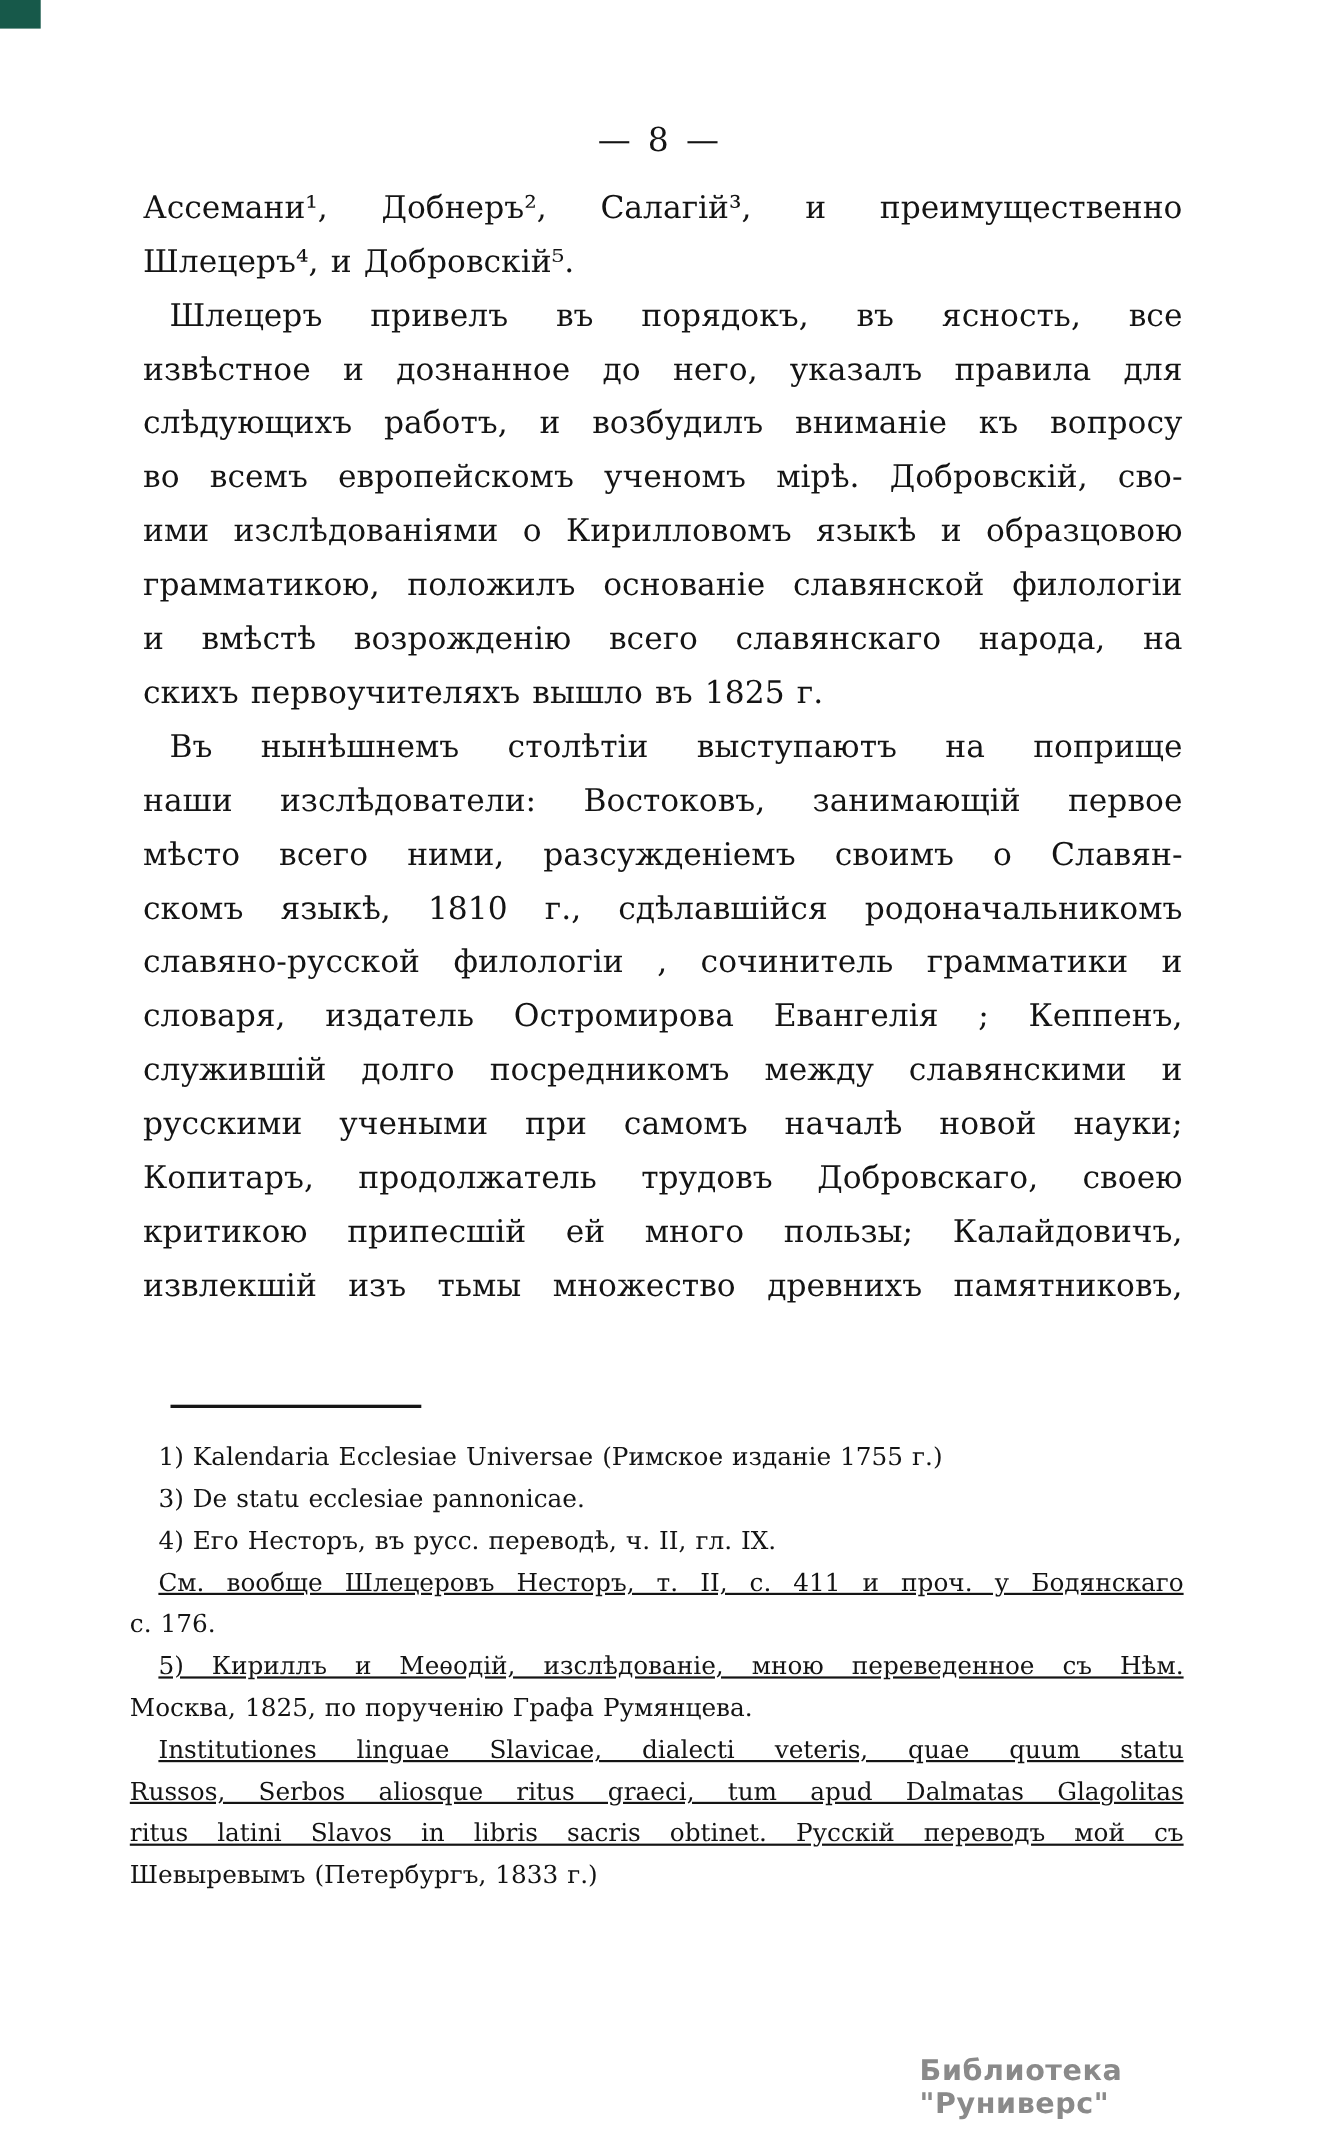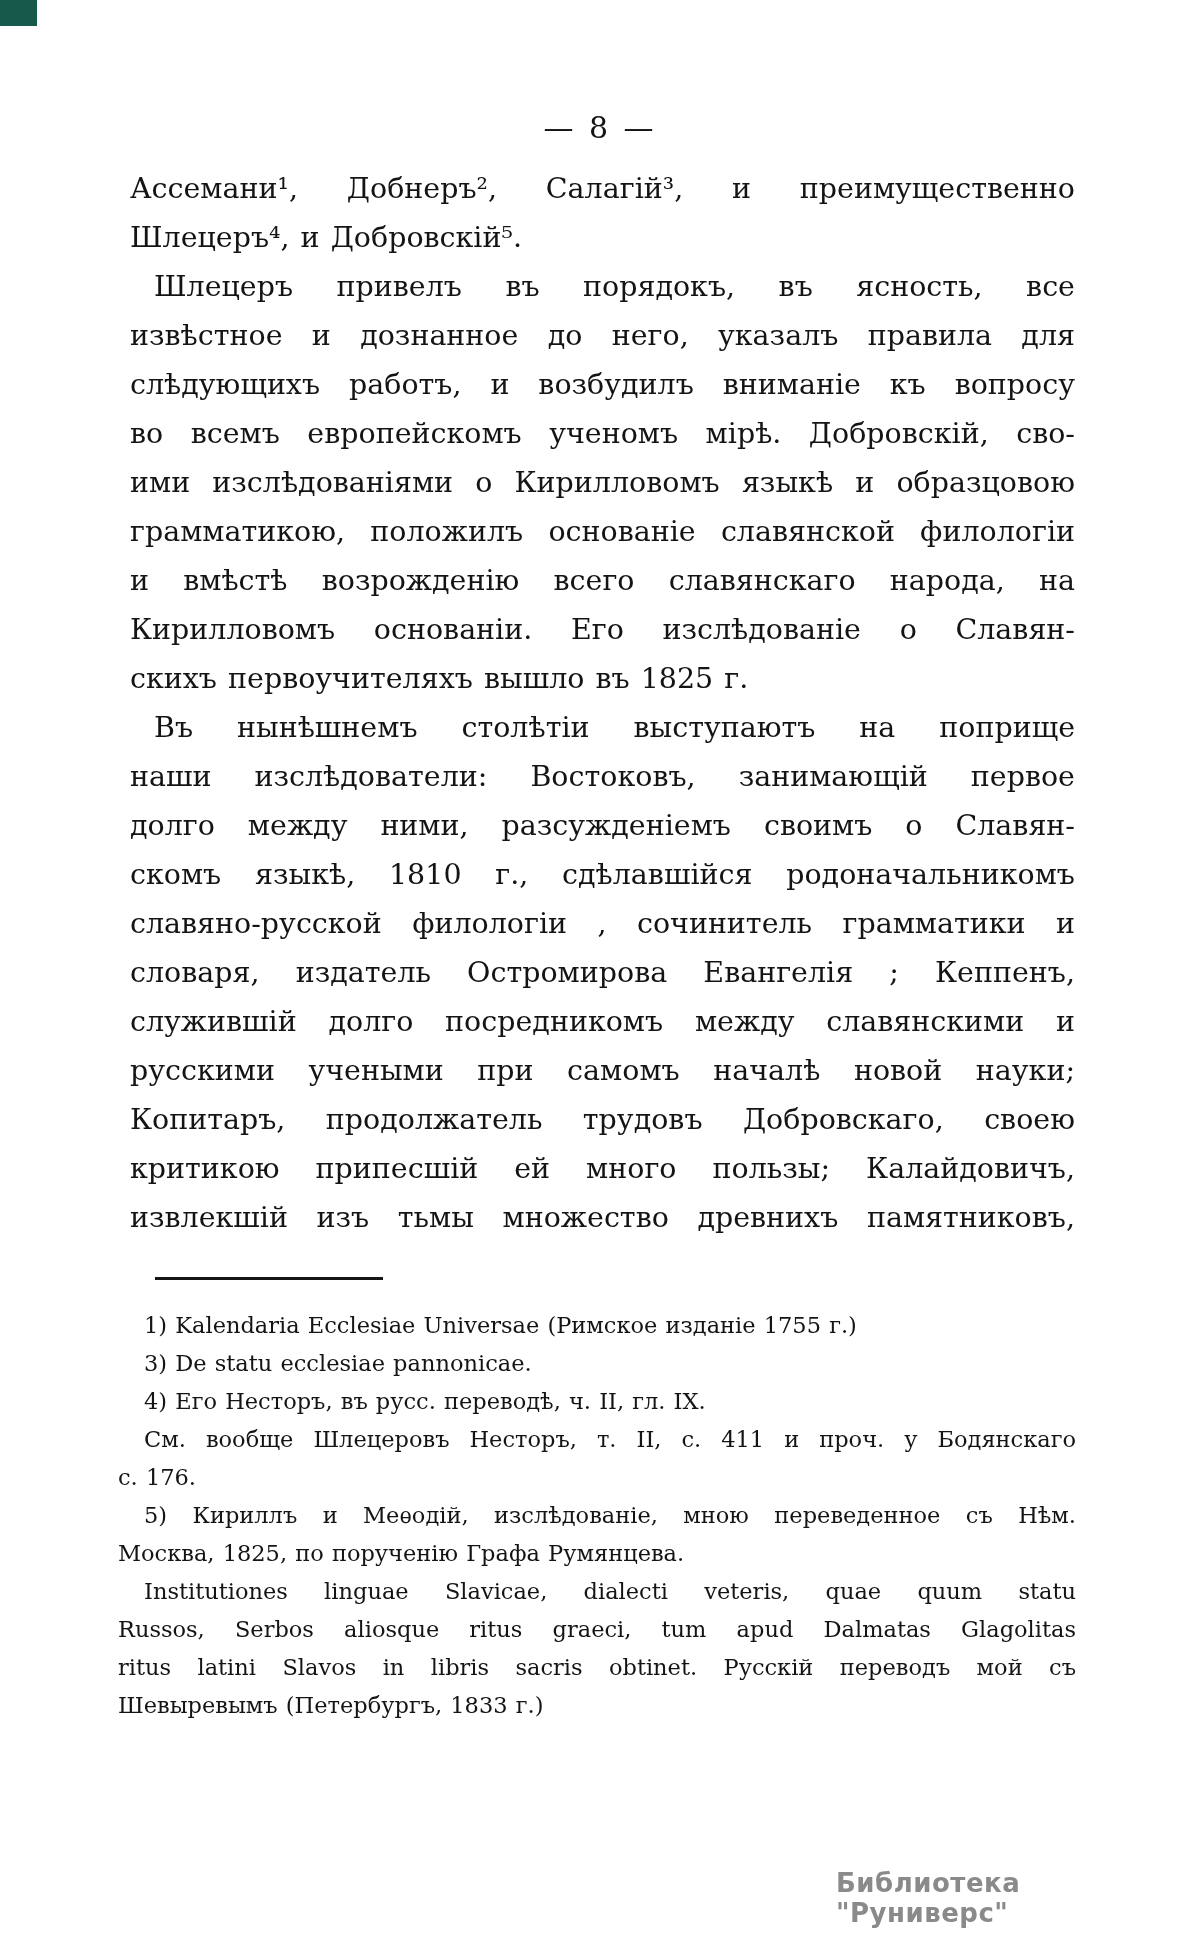--- a/index.html
+++ b/index.html
@@ -39,21 +39,21 @@
   .footnotes {
     position: absolute; left: 118px; top: 1306px;
     width: 958px;
     font-size: 22.5px;
     word-spacing: 1px;
   }
   .footnotes .fl {
     height: 38px; line-height: 38px;
     white-space: nowrap;
   }
-  .footnotes .fl.j { text-align: justify; text-align-last: justify; white-space: normal; }
+  .footnotes .fl.j { text-align: justify; text-align-last: justify; white-space: normal; text-decoration: underline; }
   .footnotes .fl.ind { text-indent: 26px; }
   .watermark {
     position: absolute; left: 836px; top: 1868px;
     font-family: "DejaVu Sans", sans-serif;
     font-weight: bold;
     font-size: 26px;
     color: #8a8a8a;
     letter-spacing: 0.5px;
   }
 </style>
@@ -69,25 +69,24 @@
   <div class="body-text" id="body-lines">
       <div class="ln j">Ассемани¹,  Добнеръ²,  Салагій³,  и  преимущественно</div>
       <div class="ln">Шлецеръ⁴, и Добровскій⁵.</div>
       <div class="ln j ind">Шлецеръ  привелъ  въ  порядокъ,  въ  ясность,  все</div>
       <div class="ln j">извѣстное  и  дознанное  до  него,  указалъ  правила  для</div>
       <div class="ln j">слѣдующихъ  работъ,  и  возбудилъ  вниманіе  къ  вопросу</div>
       <div class="ln j">во  всемъ  европейскомъ  ученомъ  мірѣ.  Добровскій,  сво-</div>
       <div class="ln j">ими  изслѣдованіями  о  Кирилловомъ  языкѣ  и  образцовою</div>
       <div class="ln j">грамматикою,  положилъ  основаніе  славянской  филологіи</div>
       <div class="ln j">и  вмѣстѣ  возрожденію  всего  славянскаго  народа,  на</div>
-      <div class="ln j">Кирилловомъ  основаніи.  Его  изслѣдованіе  о  Славян-</div>
       <div class="ln">скихъ первоучителяхъ вышло въ 1825 г.</div>
       <div class="ln j ind">Въ  нынѣшнемъ  столѣтіи  выступаютъ  на  поприще</div>
       <div class="ln j">наши  изслѣдователи:  Востоковъ,  занимающій  первое</div>
-      <div class="ln j">долго  между  ними,  разсужденіемъ  своимъ  о  Славян-</div>
+      <div class="ln j">мѣсто  всего  ними,  разсужденіемъ  своимъ  о  Славян-</div>
       <div class="ln j">скомъ  языкѣ,  1810 г.,  сдѣлавшійся  родоначальникомъ</div>
       <div class="ln j">славяно-русской  филологіи ,  сочинитель  грамматики  и</div>
       <div class="ln j">словаря,  издатель  Остромирова  Евангелія ;  Кеппенъ,</div>
       <div class="ln j">служившій  долго  посредникомъ  между  славянскими  и</div>
       <div class="ln j">русскими  учеными  при  самомъ  началѣ  новой  науки;</div>
       <div class="ln j">Копитаръ,  продолжатель  трудовъ  Добровскаго,  своею</div>
       <div class="ln j">критикою  припесшій  ей  много  пользы;  Калайдовичъ,</div>
       <div class="ln j">извлекшій  изъ  тьмы  множество  древнихъ  памятниковъ,</div>
     </div>
 

